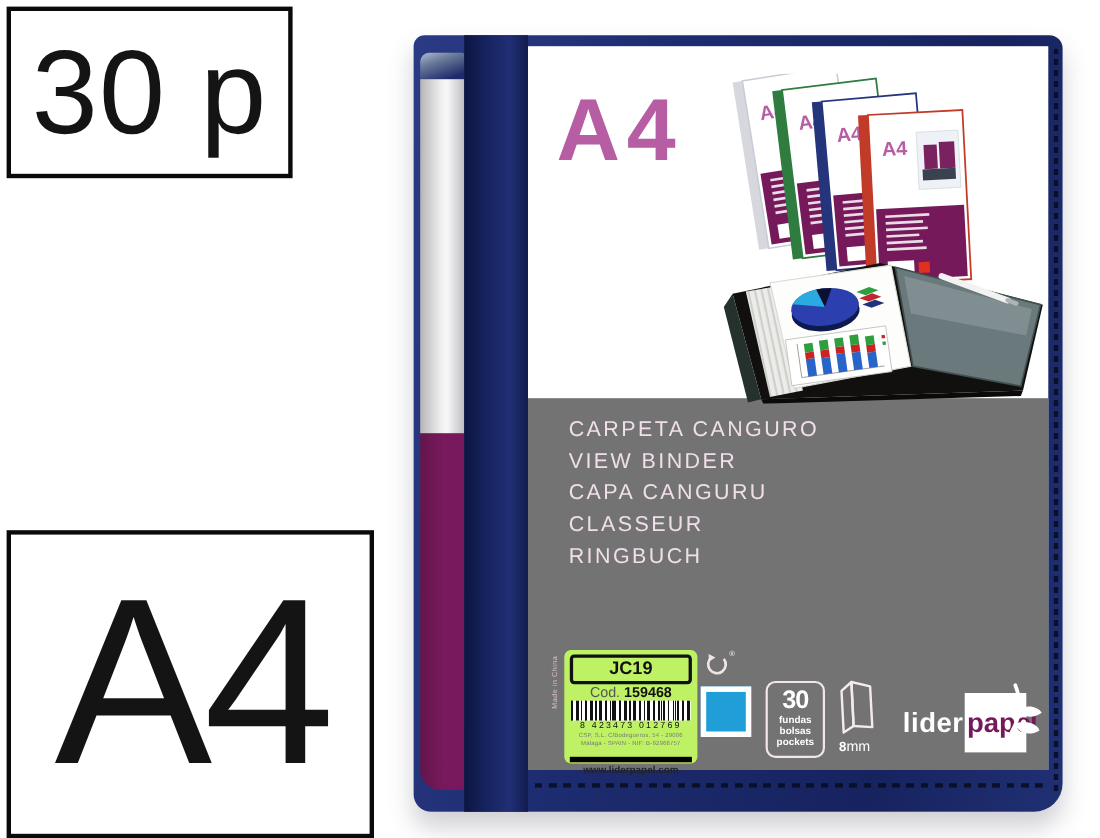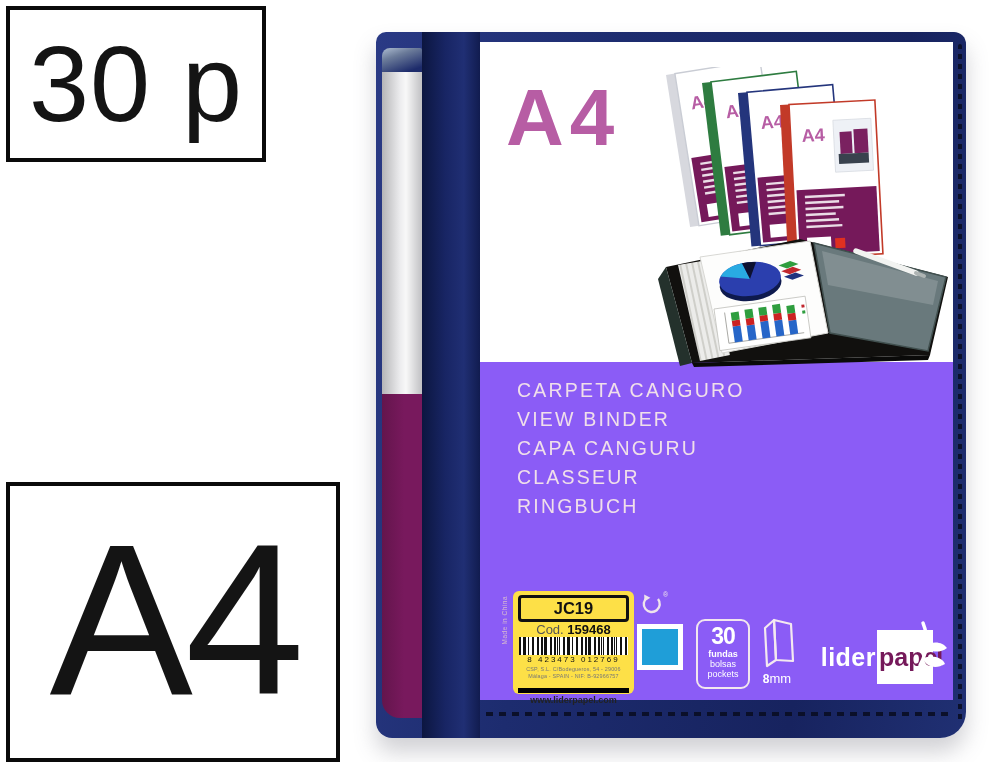--- a/index.html
+++ b/index.html
@@ -30,47 +30,47 @@
   .spine-purple{position:absolute;left:6px;top:362px;width:40px;height:324px;border-radius:0 0 0 18px;
     background:linear-gradient(90deg,#64154c 0%,#78195d 55%);}
   .fold-band{position:absolute;left:46px;top:0;width:58px;height:706px;
     background:linear-gradient(90deg,#0c1640 0%,#182564 40%,#202f74 72%,#111c4f 100%);}
 
   
   .cover{position:absolute;left:104px;top:10px;width:473px;height:658px;background:#ffffff;overflow:visible;}
   .format-title{position:absolute;left:26px;top:36px;font-size:80px;font-weight:800;
     letter-spacing:6px;line-height:1;color:#b75da4;}
   .montage{position:absolute;left:170px;top:25px;width:300px;height:300px;z-index:2;}
-  .purple-sec{position:absolute;left:0;top:320px;width:100%;height:338px;background:#8b5cf6;
+  .purple-sec{position:absolute;left:0;top:320px;width:100%;height:338px;background:#737373;
     box-sizing:border-box;padding:14px 0 0 37px;z-index:1;}
   .lang{font-size:19.5px;letter-spacing:2.2px;line-height:29px;color:#f0dfea;font-weight:400;}
 
   
   .made{position:absolute;left:21px;top:554px;writing-mode:vertical-rl;transform:rotate(180deg);
     font-size:6.5px;letter-spacing:0.5px;color:#d9bccf;z-index:3;}
-  .plabel{position:absolute;left:33px;top:549px;width:121px;height:103px;background:#fde047;border-radius:6px;
+  .plabel{position:absolute;left:33px;top:549px;width:121px;height:103px;background:#bef264;border-radius:6px;
     box-sizing:border-box;padding:4px 5px;text-align:center;z-index:3;}
   .jc{border:3px solid #111;border-radius:4px;font-size:16.5px;font-weight:700;color:#111;line-height:21px;}
   .cod{font-size:13px;color:#555;margin-top:2px;line-height:11px;}
   .cod b{color:#111;}
   .bars{height:18px;margin:2px 1px 0;background-color:#fff;
     background-image:repeating-linear-gradient(90deg,#111 0 1.6px,transparent 1.6px 4.4px),
                      repeating-linear-gradient(90deg,#111 0 1px,transparent 1px 6.3px);}
   .digits{font-size:8px;letter-spacing:2px;color:#111;line-height:8px;margin-top:1px;white-space:nowrap;}
   .addr{font-size:5.4px;color:#777;line-height:6.4px;margin-top:1.5px;letter-spacing:0.2px;}
   .site{font-size:9px;font-weight:700;color:#222;border-top:5px solid #000000;margin-top:8px;padding-top:2.5px;}
   .recycle{position:absolute;left:161px;top:551px;z-index:3;}
   .reg{position:absolute;left:183px;top:549px;font-size:7px;color:#efe3ec;z-index:3;}
   .swatch{position:absolute;left:157px;top:582px;width:36px;height:36px;background:#1f9ed8;
     border:5px solid #fff;z-index:3;}
   .pockets{position:absolute;left:216px;top:577px;width:54px;height:70px;border:2.5px solid #f2e6ee;
     border-radius:9px;box-sizing:border-box;text-align:center;color:#fff;padding-top:3px;z-index:3;}
   .pk-num{font-size:23px;font-weight:700;line-height:24px;letter-spacing:-1px;}
   .pk-w1{font-size:9px;font-weight:700;line-height:10px;margin-top:1px;}
-  .pk-w{font-size:9px;line-height:10px;}
+  .pk-w{font-size:9px;line-height:10px;font-weight:bold;}
   .spinewidth{position:absolute;left:274px;top:572px;width:46px;text-align:center;z-index:3;}
   .mmline{color:#fff;line-height:10px;margin-top:1px;}
   .mm8{font-size:12px;font-weight:700;}
   .mmu{font-size:13px;}
   .logo{position:absolute;right:20px;top:588px;display:flex;align-items:center;height:54px;z-index:3;}
   .lg1{font-size:25px;font-weight:700;color:#fff;letter-spacing:0.5px;}
   .lgbox{position:relative;width:56px;height:54px;background:#fff;display:inline-flex;align-items:center;
     padding-left:2px;margin-left:1px;box-sizing:border-box;}
   .lg2,.lg3{font-size:25px;font-weight:700;color:#75195a;}
   .lg3{margin-left:-1px;}

